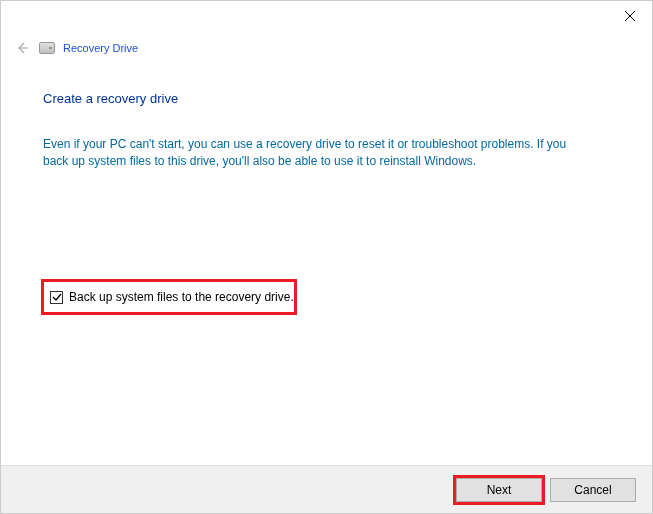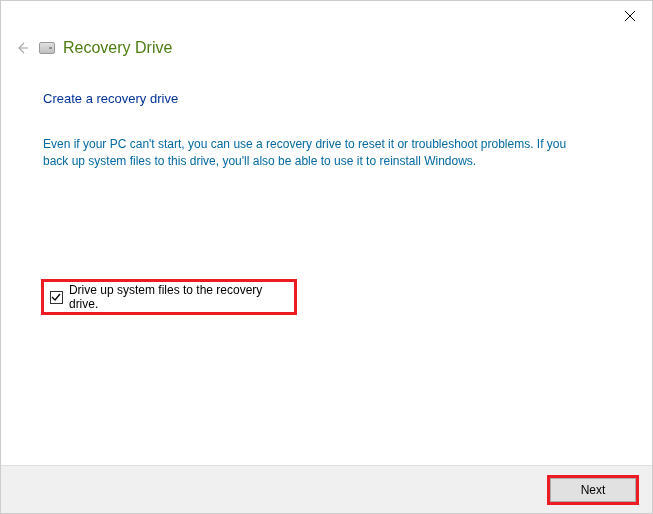--- a/index.html
+++ b/index.html
@@ -53,22 +53,22 @@
       content: "";
       position: absolute;
       right: 2px;
       top: 50%;
       transform: translateY(-50%);
       width: 3px;
       height: 1px;
       background: #555;
     }
     .window-title {
-      font-size: 16px;
-      color: #4d7c0f;
+      font-size: 11px;
+      color: #1d4ed8;
       text-align: center;
     }
     .content {
       padding: 24px 42px 0 42px;
     }
     .heading {
       color: #003399;
       font-size: 13px;
       font-weight: 400;
       margin-bottom: 30px;
@@ -170,20 +170,21 @@
   <h1 class="heading">Create a recovery drive</h1>
   <p class="description">Even if your PC can't start, you can use a recovery drive to reset it or troubleshoot problems. If you back up system files to this drive, you'll also be able to use it to reinstall Windows.</p>
 </div>
 
 <div class="checkbox-highlight">
   <div class="checkbox">
     <svg viewBox="0 0 10 10">
       <path d="M1 5 L4 8 L9 2" stroke="#000" stroke-width="1.3" fill="none"></path>
     </svg>
   </div>
-  <span class="checkbox-label">Drive up system files to the recovery drive.</span>
+  <span class="checkbox-label">Back up system files to the recovery drive.</span>
 </div>
 
 <div class="footer">
   <span class="btn-highlight">
     <button class="btn">Next</button>
   </span>
+  <button class="btn">Cancel</button>
 </div>
 
 </body></html>

